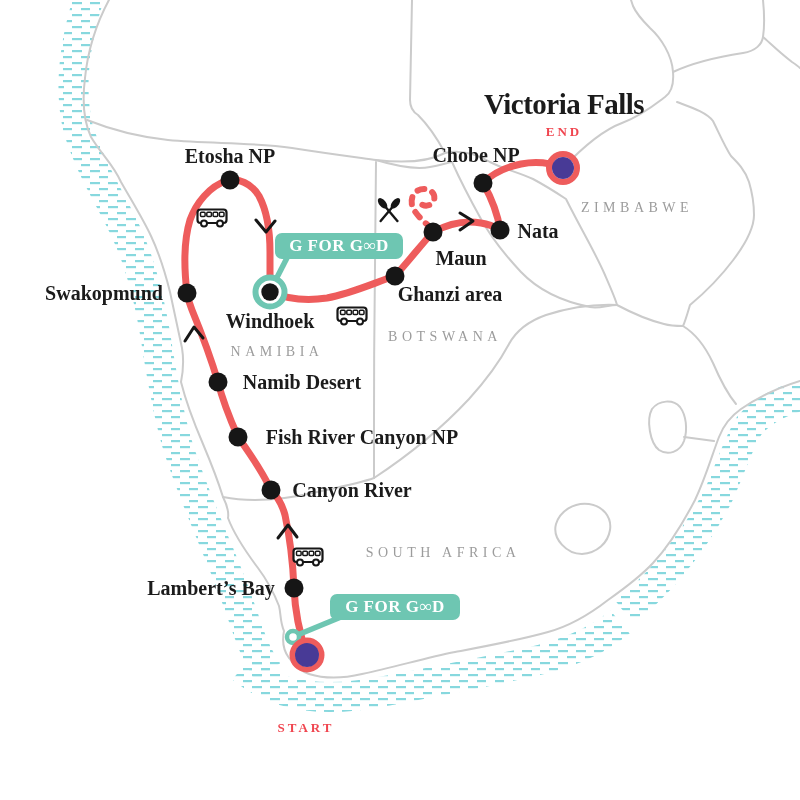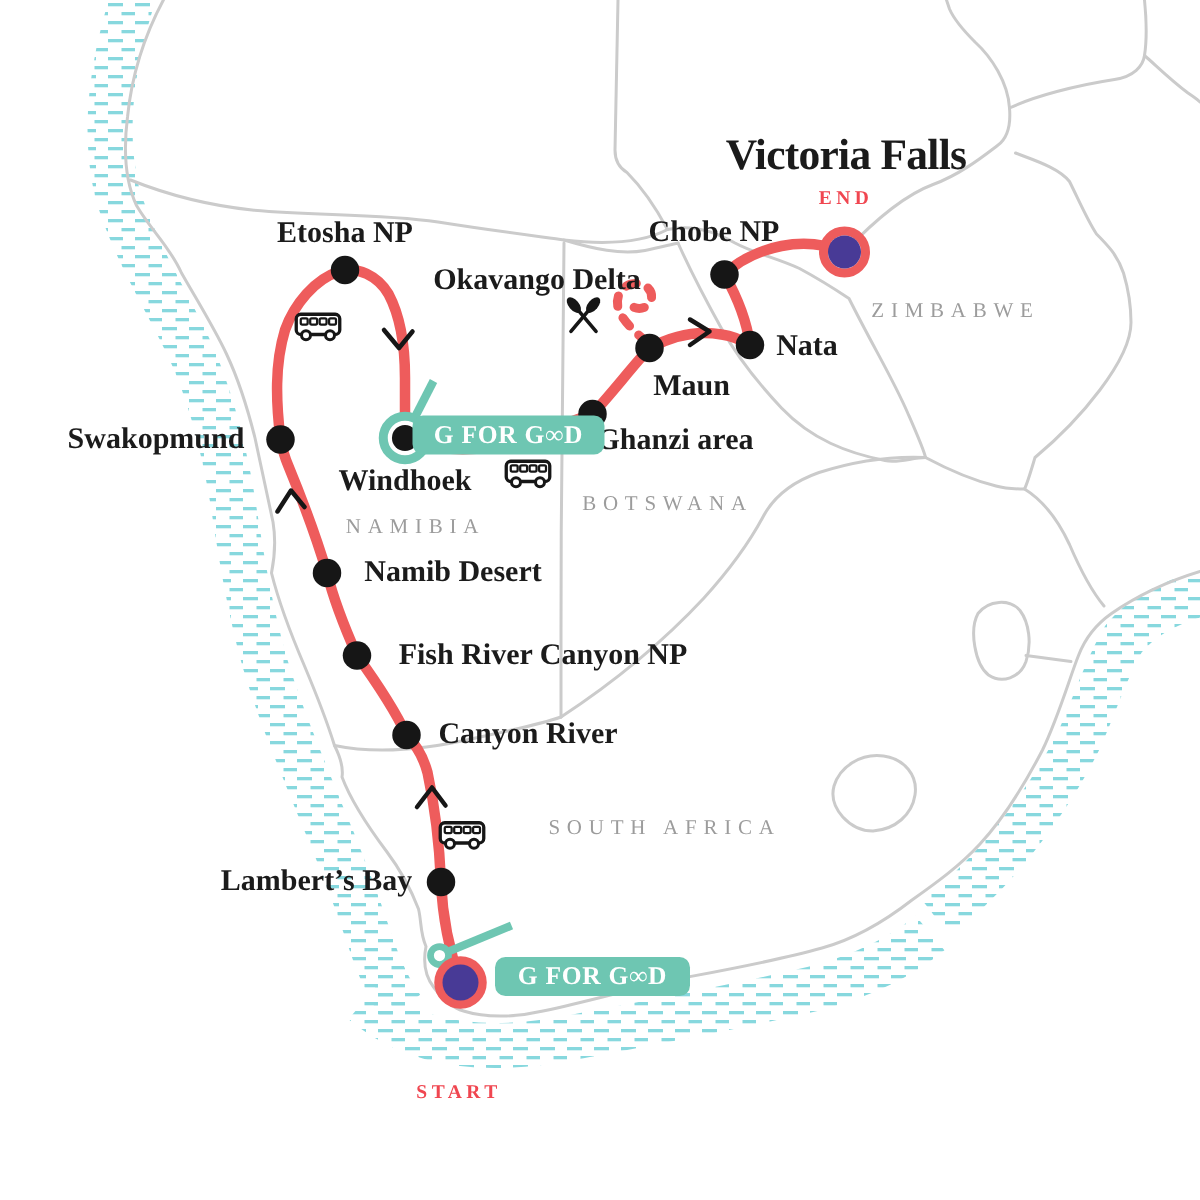--- a/index.html
+++ b/index.html
@@ -7,21 +7,21 @@
        font-family:Liberation Serif, serif;}
   .map svg{position:absolute;left:0;top:0;}
   .lbl{position:absolute;transform:translate(-50%,-50%);white-space:nowrap;
        font-weight:bold;font-size:20px;color:#1b1b1b;}
   .lbl.big{font-size:29px;letter-spacing:-0.5px;}
   .tag{position:absolute;transform:translate(-50%,-50%);white-space:nowrap;
        font-weight:bold;font-size:13px;letter-spacing:3px;color:#F04650;}
   .country{position:absolute;transform:translate(-50%,-50%);white-space:nowrap;
        font-weight:500;font-size:14px;letter-spacing:4.5px;color:#9C9C9C;}
   .badge{position:absolute;height:26px;background:#6EC6B2;color:#ffffff;border-radius:7px;
-       text-align:center;font-weight:bold;font-size:17px;line-height:26px;letter-spacing:0.5px;margin-top:44px;}
+       text-align:center;font-weight:bold;font-size:17px;line-height:26px;letter-spacing:0.5px;}
 </style>
 </head>
 <body>
 
 <div class="map">
 
 <svg width="800" height="800" viewBox="0 0 800 800">
   <defs>
     <pattern id="waves" width="18" height="12" patternUnits="userSpaceOnUse">
       <rect x="0" y="2" width="10" height="2.2" fill="#87D8DE"></rect>
@@ -122,21 +122,20 @@
   <g>
     <circle cx="563" cy="168" r="14" fill="none" stroke="#EE5C5C" stroke-width="6"></circle>
     <circle cx="563" cy="168" r="11" fill="#483A96"></circle>
   </g>
 </svg>
 
   <div class="lbl big" style="left:564px;top:104px">Victoria Falls</div>
   <div class="tag" style="left:564px;top:132px">END</div>
   <div class="lbl" style="left:476px;top:155px">Chobe NP</div>
   <div class="lbl" style="left:230px;top:156px">Etosha NP</div>
-  <div class="lbl" style="left:358px;top:187px">Okavango Delta</div>
   <div class="lbl" style="left:538px;top:231px">Nata</div>
   <div class="lbl" style="left:461px;top:258px">Maun</div>
   <div class="lbl" style="left:450px;top:294px">Ghanzi area</div>
   <div class="lbl" style="left:270px;top:321px">Windhoek</div>
   <div class="lbl" style="left:302px;top:382px">Namib Desert</div>
   <div class="lbl" style="left:104px;top:293px">Swakopmund</div>
   <div class="lbl" style="left:362px;top:437px">Fish River Canyon NP</div>
   <div class="lbl" style="left:352px;top:490px">Canyon River</div>
   <div class="lbl" style="left:211px;top:588px">Lambert’s Bay</div>
   <div class="tag" style="left:306px;top:728px">START</div>

